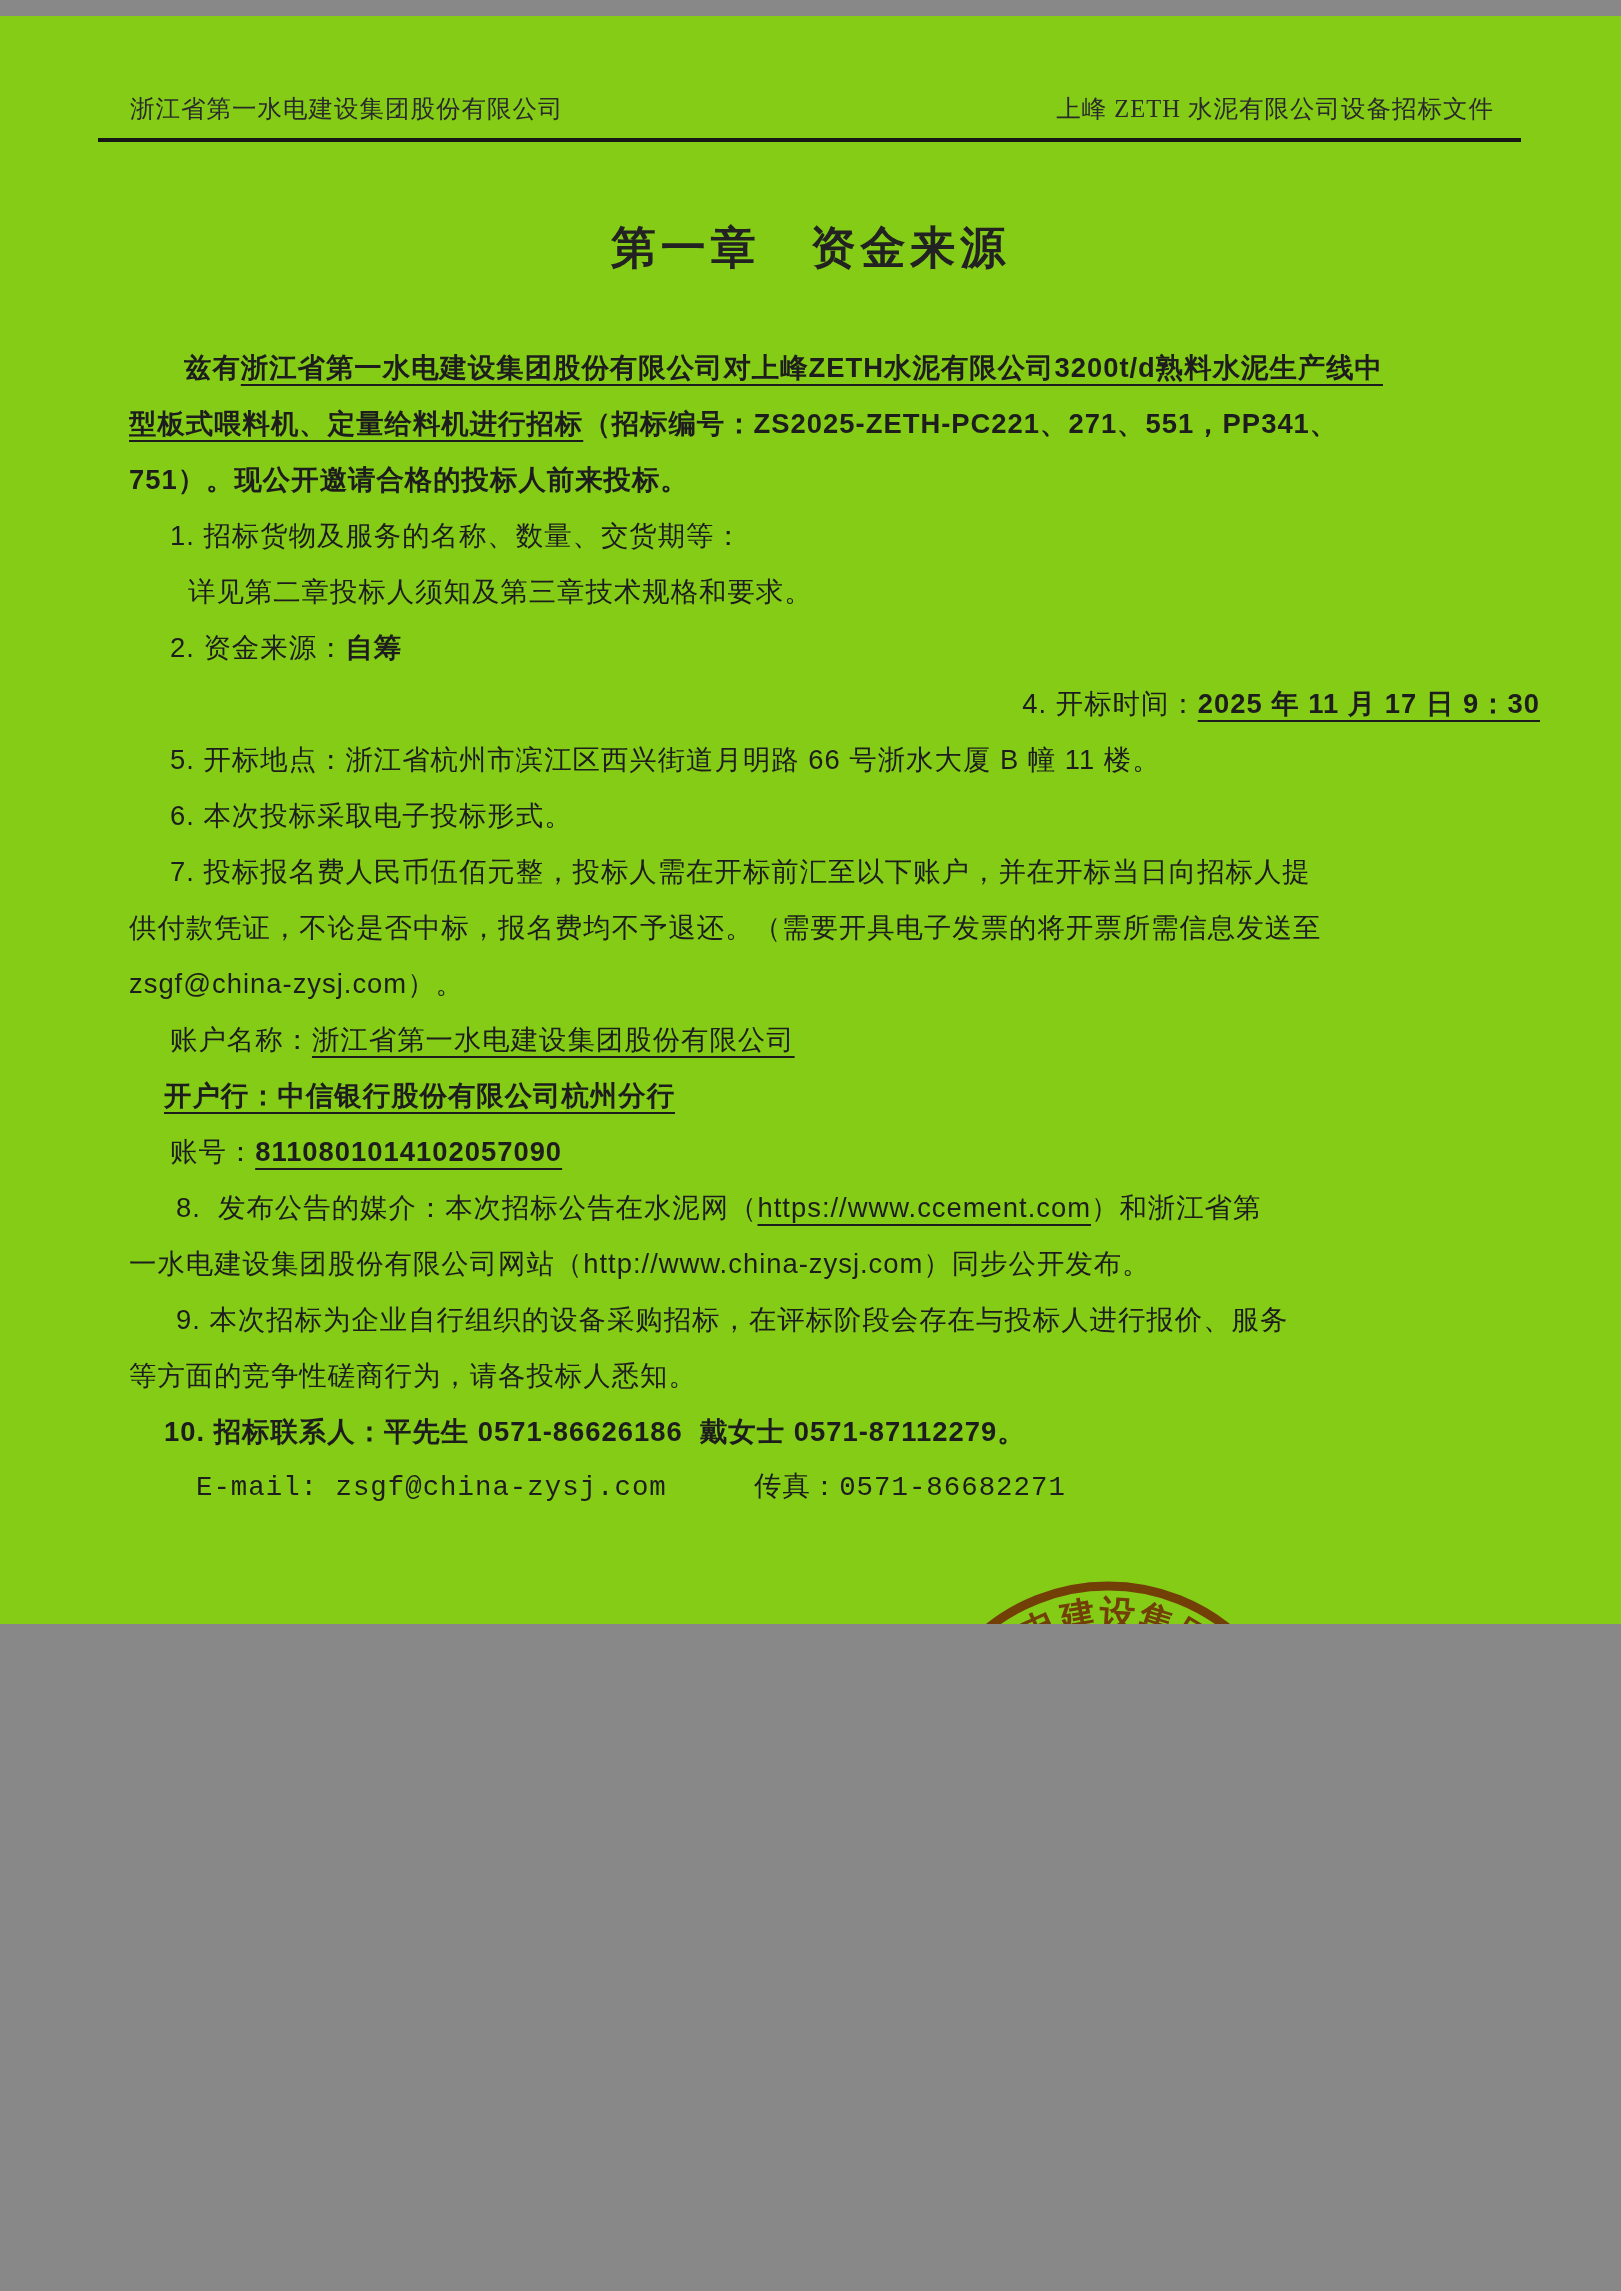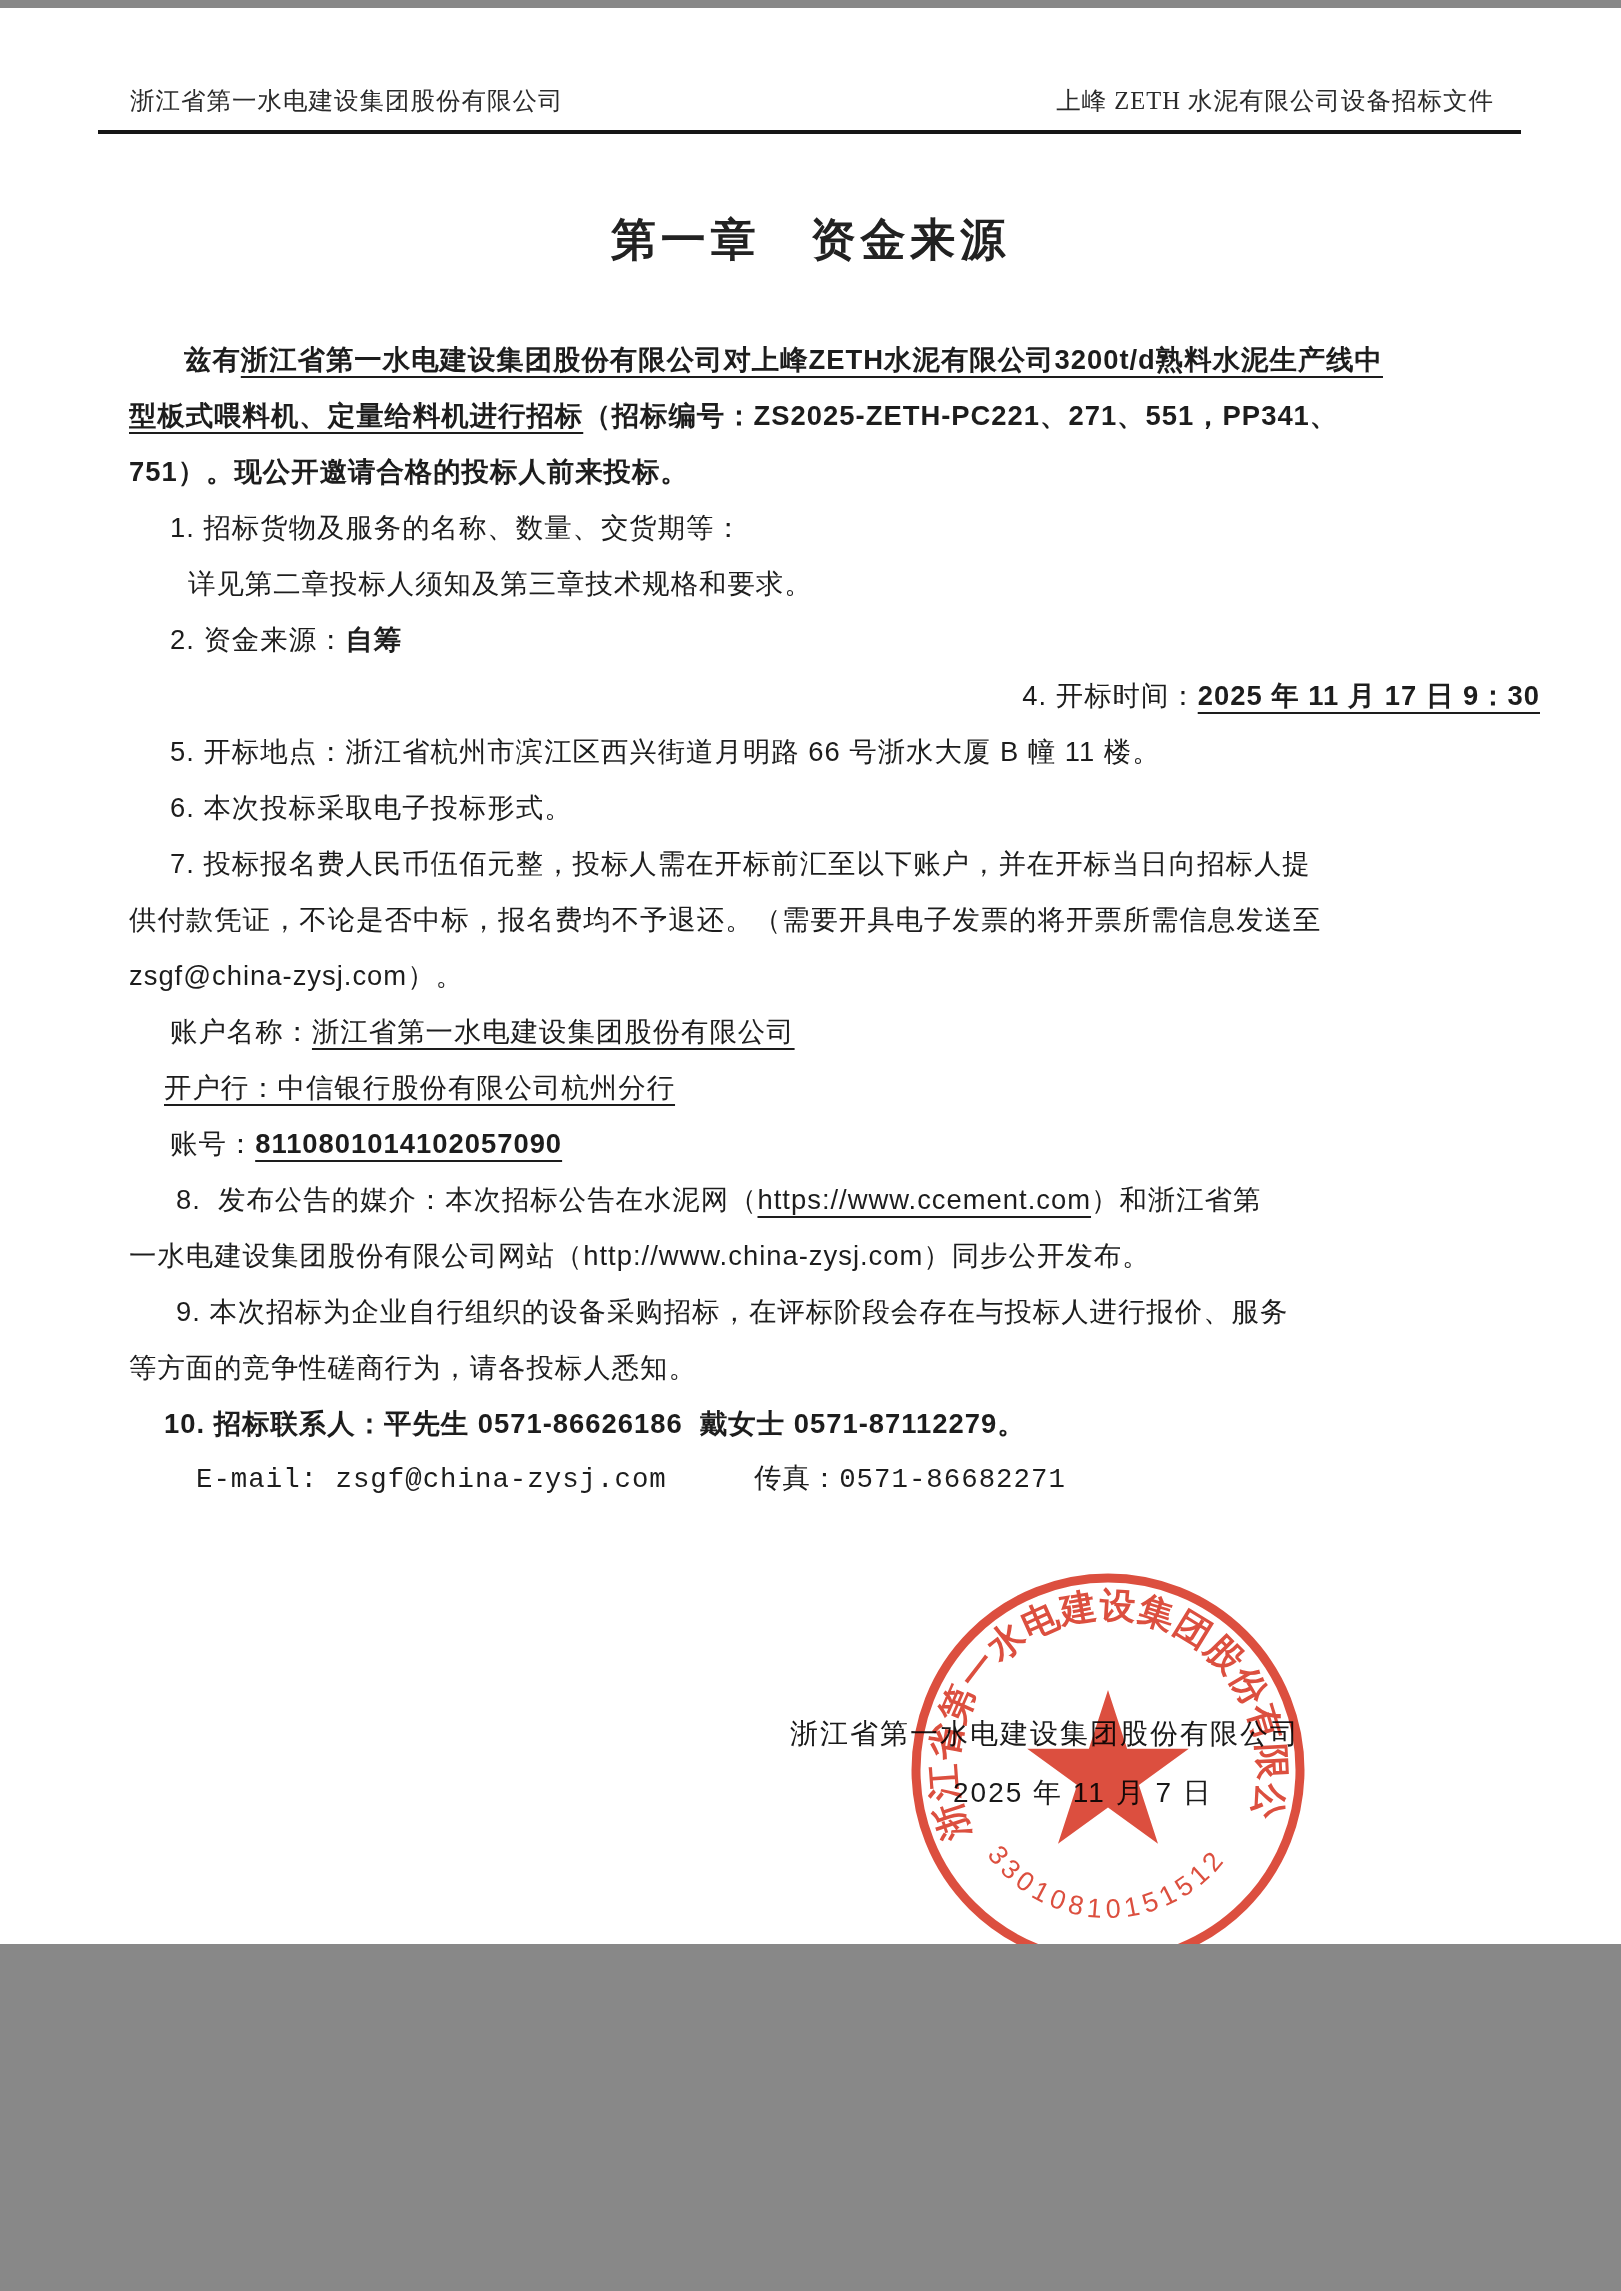--- a/index.html
+++ b/index.html
@@ -1,20 +1,20 @@
 <!DOCTYPE html>
 <html><head>
 <meta charset="utf-8">
 <style>
   html,body{margin:0;padding:0;background:#888;}
   .page{
     position:relative;
-    width:1621px;height:1936px;
-    margin:8px auto;
-    background:#ffffff;
+    width:1621px;height:1608px;
+    margin:16px auto;
+    background:#84cc16;
     color:#1c1c1c;
     font-family:"Liberation Sans",sans-serif;
     overflow:hidden;
   }
   
   .hdr{
     position:absolute;top:76px;left:130px;right:127px;
     display:flex;justify-content:space-between;align-items:baseline;
     font-family:"Liberation Serif",serif;
     font-size:24.5px;color:#2a2a2a;letter-spacing:1px;
@@ -84,21 +84,21 @@
       <div class="doc-line" style="padding-left: 41px;"><span>1. 招标货物及服务的名称、数量、交货期等：</span></div>
       <div class="doc-line" style="padding-left: 59px;"><span>详见第二章投标人须知及第三章技术规格和要求。</span></div>
       <div class="doc-line" style="padding-left: 41px;"><span>2. 资金来源：</span><span class="b">自筹</span></div>
       <div class="doc-line" style="padding-left: 41px; text-align: right;"><span>4. 开标时间：</span><span class="u b">2025 年 11 月 17 日 9：30</span></div>
       <div class="doc-line" style="padding-left: 41px;"><span>5. 开标地点：浙江省杭州市滨江区西兴街道月明路 66 号浙水大厦 B 幢 11 楼。</span></div>
       <div class="doc-line" style="padding-left: 41px;"><span>6. 本次投标采取电子投标形式。</span></div>
       <div class="doc-line" style="padding-left: 41px;"><span>7. 投标报名费人民币伍佰元整，投标人需在开标前汇至以下账户，并在开标当日向招标人提</span></div>
       <div class="doc-line" style="padding-left: 0px;"><span>供付款凭证，不论是否中标，报名费均不予退还。（需要开具电子发票的将开票所需信息发送至</span></div>
       <div class="doc-line" style="padding-left: 0px;"><span>zsgf@china-zysj.com）。</span></div>
       <div class="doc-line" style="padding-left: 41px;"><span>账户名称：</span><span class="u">浙江省第一水电建设集团股份有限公司</span></div>
-      <div class="doc-line" style="padding-left: 35px;"><span class="u">开户行：中信银行股份有限公司杭州分行</span></div>
+      <div class="doc-line" style="padding-left: 35px; font-weight: bold;"><span class="u">开户行：中信银行股份有限公司杭州分行</span></div>
       <div class="doc-line" style="padding-left: 41px;"><span>账号：</span><span class="u b">8110801014102057090</span></div>
       <div class="doc-line" style="padding-left: 47px;"><span>8.  发布公告的媒介：本次招标公告在水泥网（</span><span class="u">https://www.ccement.com</span><span>）和浙江省第</span></div>
       <div class="doc-line" style="padding-left: 0px;"><span>一水电建设集团股份有限公司网站（http://www.china-zysj.com）同步公开发布。</span></div>
       <div class="doc-line" style="padding-left: 47px;"><span>9. 本次招标为企业自行组织的设备采购招标，在评标阶段会存在与投标人进行报价、服务</span></div>
       <div class="doc-line" style="padding-left: 0px;"><span>等方面的竞争性磋商行为，请各投标人悉知。</span></div>
       <div class="doc-line" style="padding-left: 35px; font-weight: bold;"><span>10. 招标联系人：平先生 0571-86626186  戴女士 0571-87112279。</span></div>
       <div class="doc-line" style="padding-left: 67px; font-family: Liberation Mono, monospace;"><span>E-mail: zsgf@china-zysj.com     传真：0571-86682271</span></div>
     </div>
 
   <div class="sig-company">浙江省第一水电建设集团股份有限公司</div>

